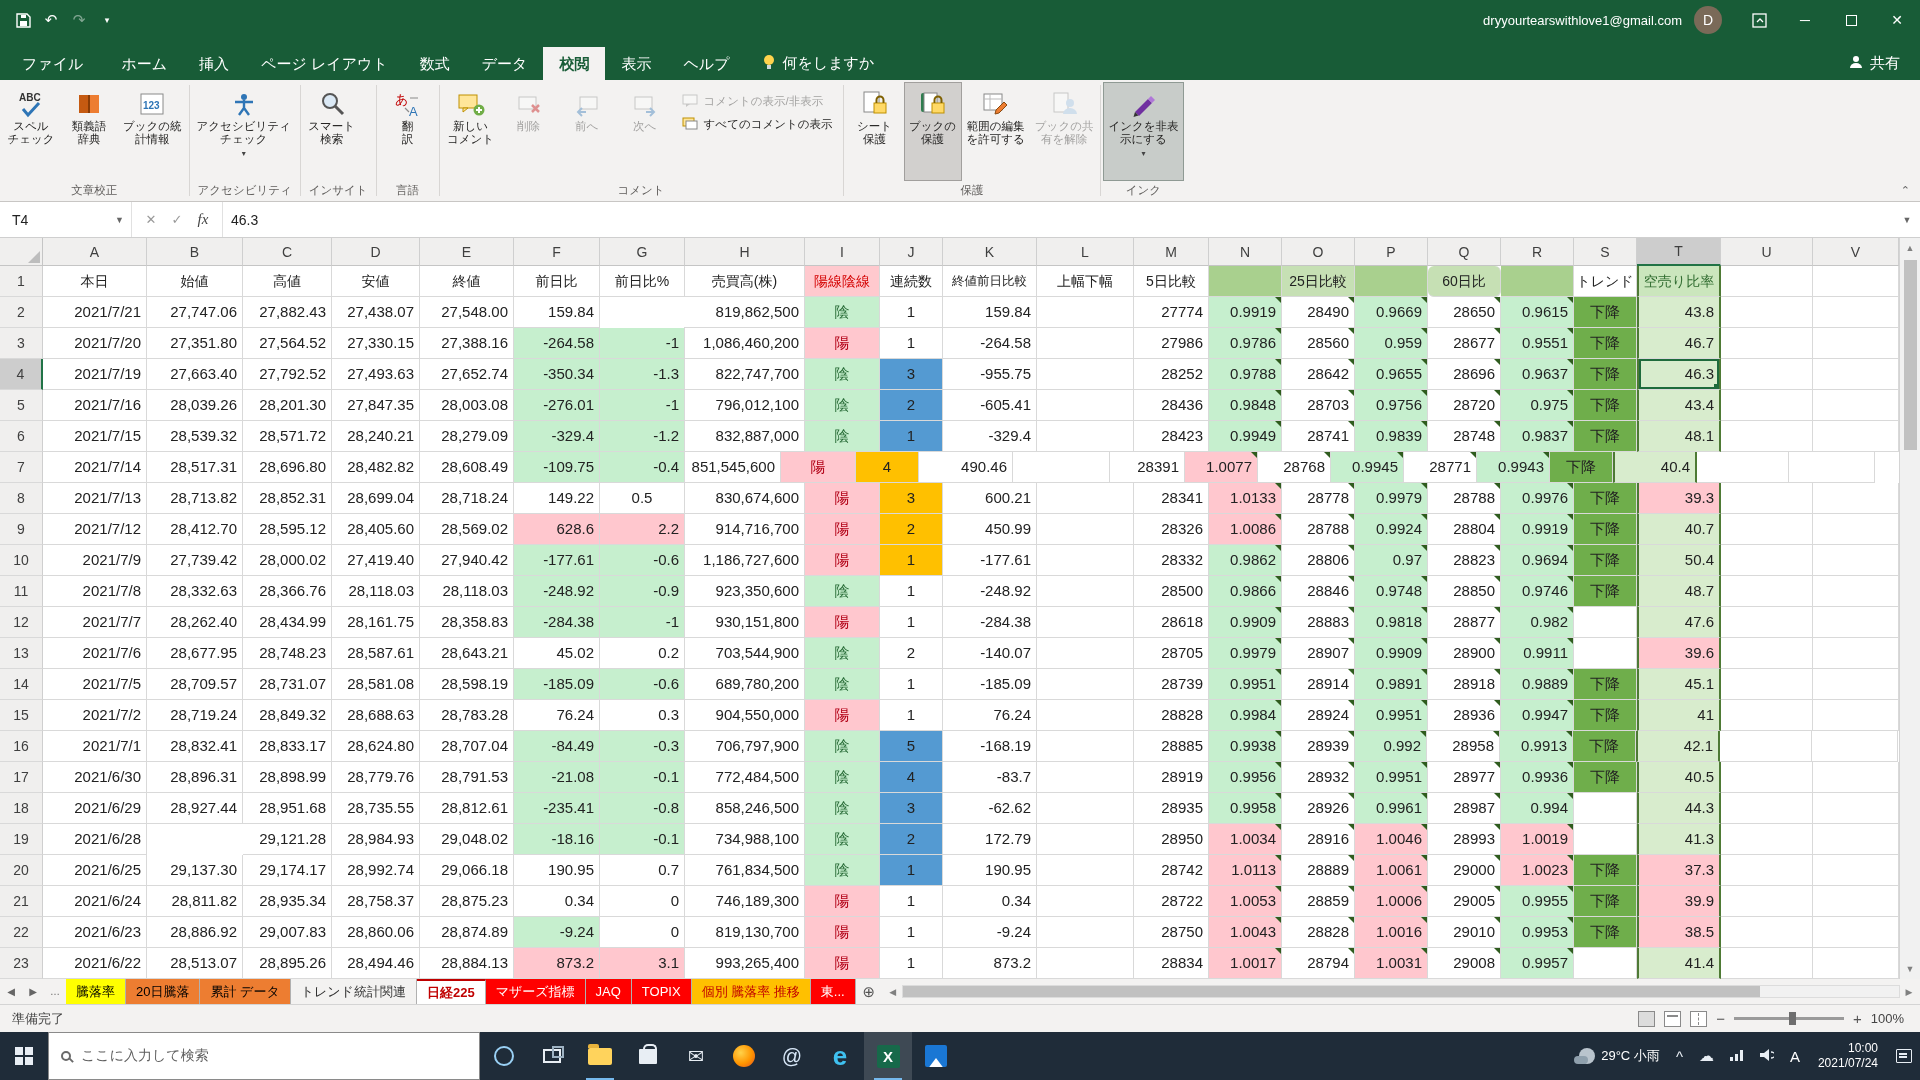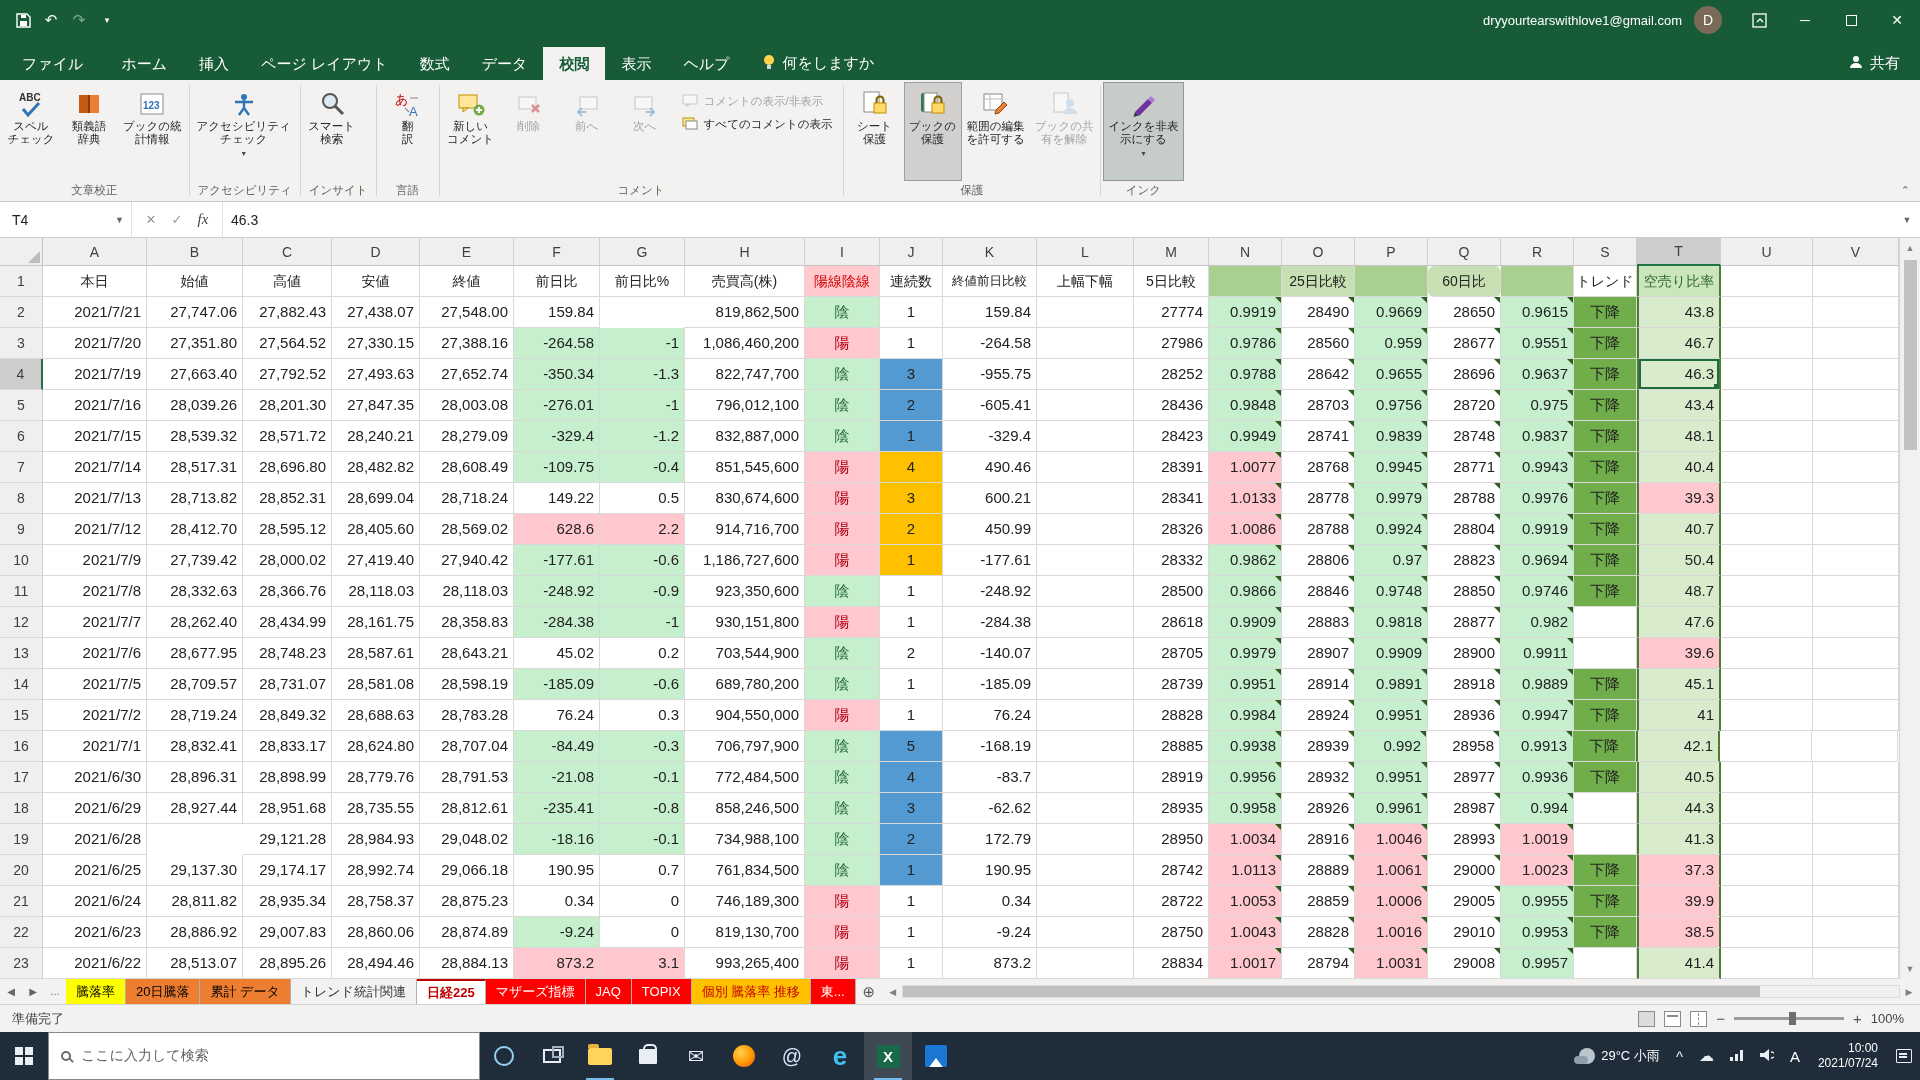--- a/index.html
+++ b/index.html
@@ -637,21 +637,21 @@
         </div>
         <div class="grow">
           <div class="rowhdr">7</div>
           <div class="cell" style="width: 104px;">2021/7/14</div>
           <div class="cell" style="width: 96px;">28,517.31</div>
           <div class="cell" style="width: 89px;">28,696.80</div>
           <div class="cell" style="width: 88px;">28,482.82</div>
           <div class="cell" style="width: 94px;">28,608.49</div>
           <div class="cell f-g" style="width: 86px;">-109.75</div>
           <div class="cell f-g" style="width: 85px;">-0.4</div>
-          <div class="cell" style="width: 120px;">851,545,600</div>
+          <div class="cell" style="width: 96px;">851,545,600</div>
           <div class="cell f-yp ctr" style="width: 75px;">陽</div>
           <div class="cell f-o ctr" style="width: 63px;">4</div>
           <div class="cell" style="width: 94px;">490.46</div>
           <div class="cell" style="width: 97px;"></div>
           <div class="cell" style="width: 75px;">28391</div>
           <div class="cell f-p note" style="width: 73px;">1.0077</div>
           <div class="cell note" style="width: 73px;">28768</div>
           <div class="cell f-g note" style="width: 73px;">0.9945</div>
           <div class="cell note" style="width: 73px;">28771</div>
           <div class="cell f-g note" style="width: 73px;">0.9943</div>
@@ -661,21 +661,21 @@
           <div class="cell" style="width: 86px;"></div>
         </div>
         <div class="grow">
           <div class="rowhdr">8</div>
           <div class="cell" style="width: 104px;">2021/7/13</div>
           <div class="cell" style="width: 96px;">28,713.82</div>
           <div class="cell" style="width: 89px;">28,852.31</div>
           <div class="cell" style="width: 88px;">28,699.04</div>
           <div class="cell" style="width: 94px;">28,718.24</div>
           <div class="cell" style="width: 86px;">149.22</div>
-          <div class="cell" style="width: 85px;">0.5</div>
+          <div class="cell" style="width: 85px; text-align: center;">0.5</div>
           <div class="cell" style="width: 120px;">830,674,600</div>
           <div class="cell f-yp ctr" style="width: 75px;">陽</div>
           <div class="cell f-o ctr" style="width: 63px;">3</div>
           <div class="cell" style="width: 94px;">600.21</div>
           <div class="cell" style="width: 97px;"></div>
           <div class="cell" style="width: 75px;">28341</div>
           <div class="cell f-p note" style="width: 73px;">1.0133</div>
           <div class="cell note" style="width: 73px;">28778</div>
           <div class="cell f-g note" style="width: 73px;">0.9979</div>
           <div class="cell note" style="width: 73px;">28788</div>

